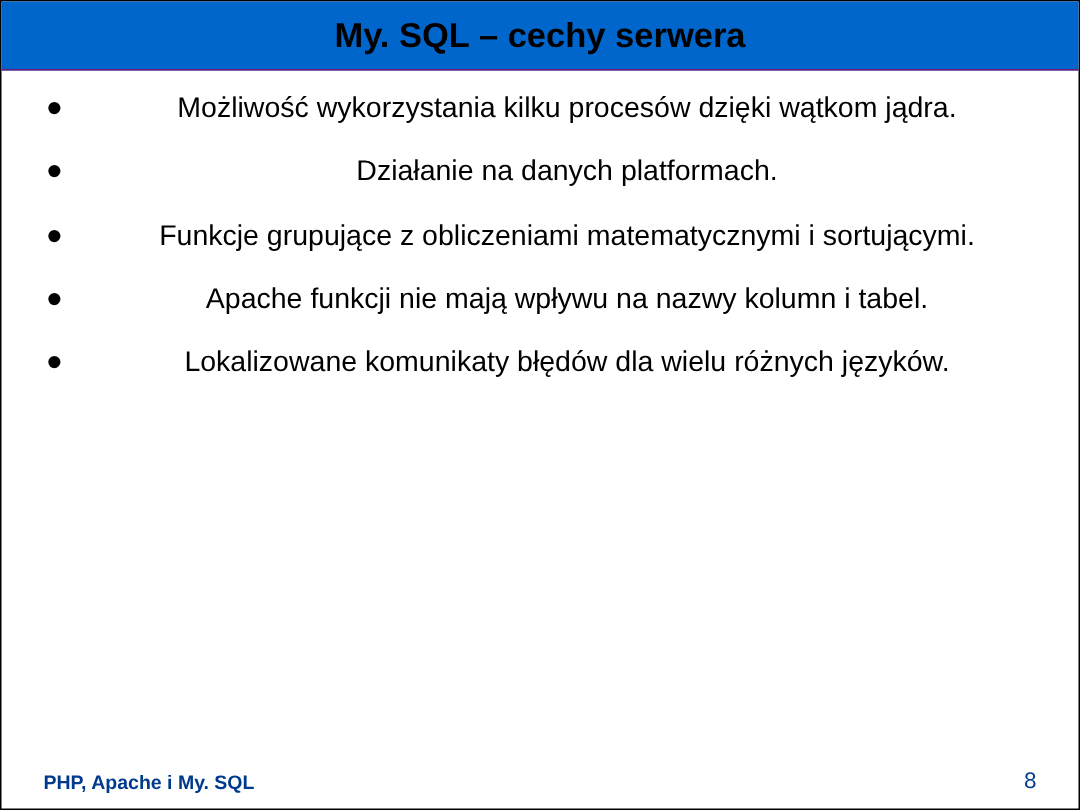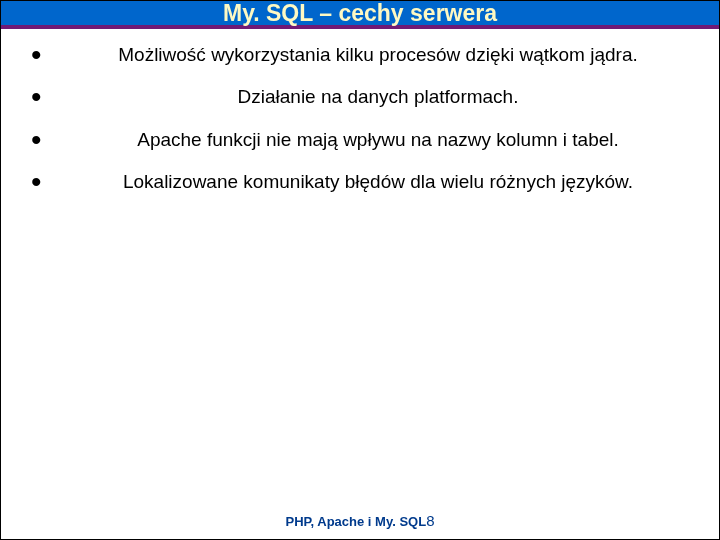--- a/index.html
+++ b/index.html
@@ -7,28 +7,28 @@
   .slide {
     width: 720px;
     height: 540px;
     border: 1px solid #000;
     position: relative;
     display: flex;
     flex-direction: column;
   }
   .title-bar {
     background: #0066cc;
-    color: #fef9c3;
-    height: 28px;
+    color: #000000;
+    height: 46px;
     display: flex;
     align-items: center;
     justify-content: center;
     font-size: 23px;
     font-weight: bold;
-    border-bottom: 4px solid #701a75;
+    border-bottom: 1px solid #701a75;
   }
   .content {
     flex: 1;
     padding: 14px 20px 0 30px;
   }
   ul.bullets {
     list-style: none;
     text-align: center;
   }
   ul.bullets li {
@@ -46,21 +46,21 @@
     top: -7px;
     font-size: 30px;
     color: #000;
   }
   .footer {
     position: absolute;
     bottom: 10px;
     left: 28px;
     right: 28px;
     display: flex;
-    justify-content: center;
+    justify-content: space-between;
     align-items: flex-end;
     font-size: 13px;
   }
   .footer-left {
     color: #003a8c;
     font-weight: bold;
   }
   .footer-right {
     color: #003a8c;
     font-size: 15px;
@@ -69,20 +69,21 @@
 </head>
 <body>
 
 <div class="slide">
   <div class="title-bar">My. SQL – cechy serwera</div>
 
   <div class="content">
     <ul class="bullets">
       <li>Możliwość wykorzystania kilku procesów dzięki wątkom jądra.</li>
       <li>Działanie na danych platformach.</li>
+      <li>Funkcje grupujące z obliczeniami matematycznymi i&nbsp;sortującymi.</li>
       <li>Apache funkcji nie mają wpływu na nazwy kolumn i tabel.</li>
       <li>Lokalizowane komunikaty błędów dla wielu różnych języków.</li>
     </ul>
   </div>
 
   <div class="footer">
     <span class="footer-left">PHP, Apache i My. SQL</span>
     <span class="footer-right">8</span>
   </div>
 </div>

